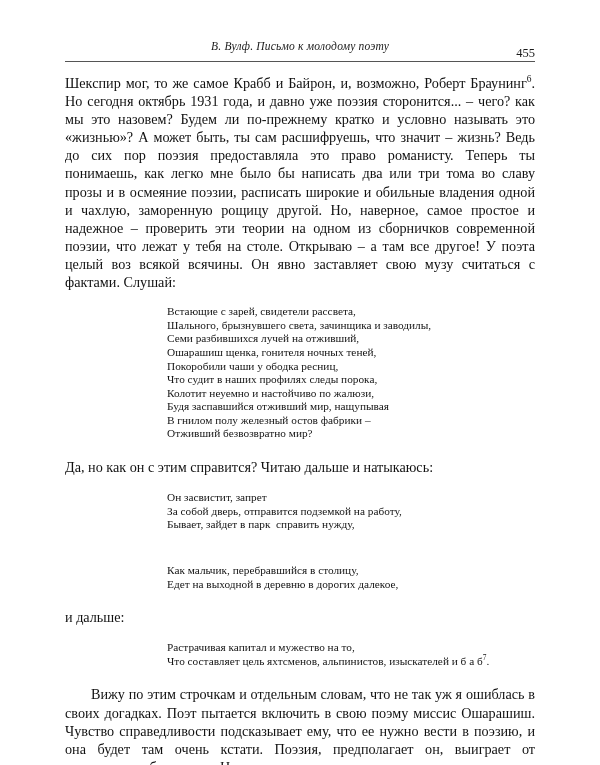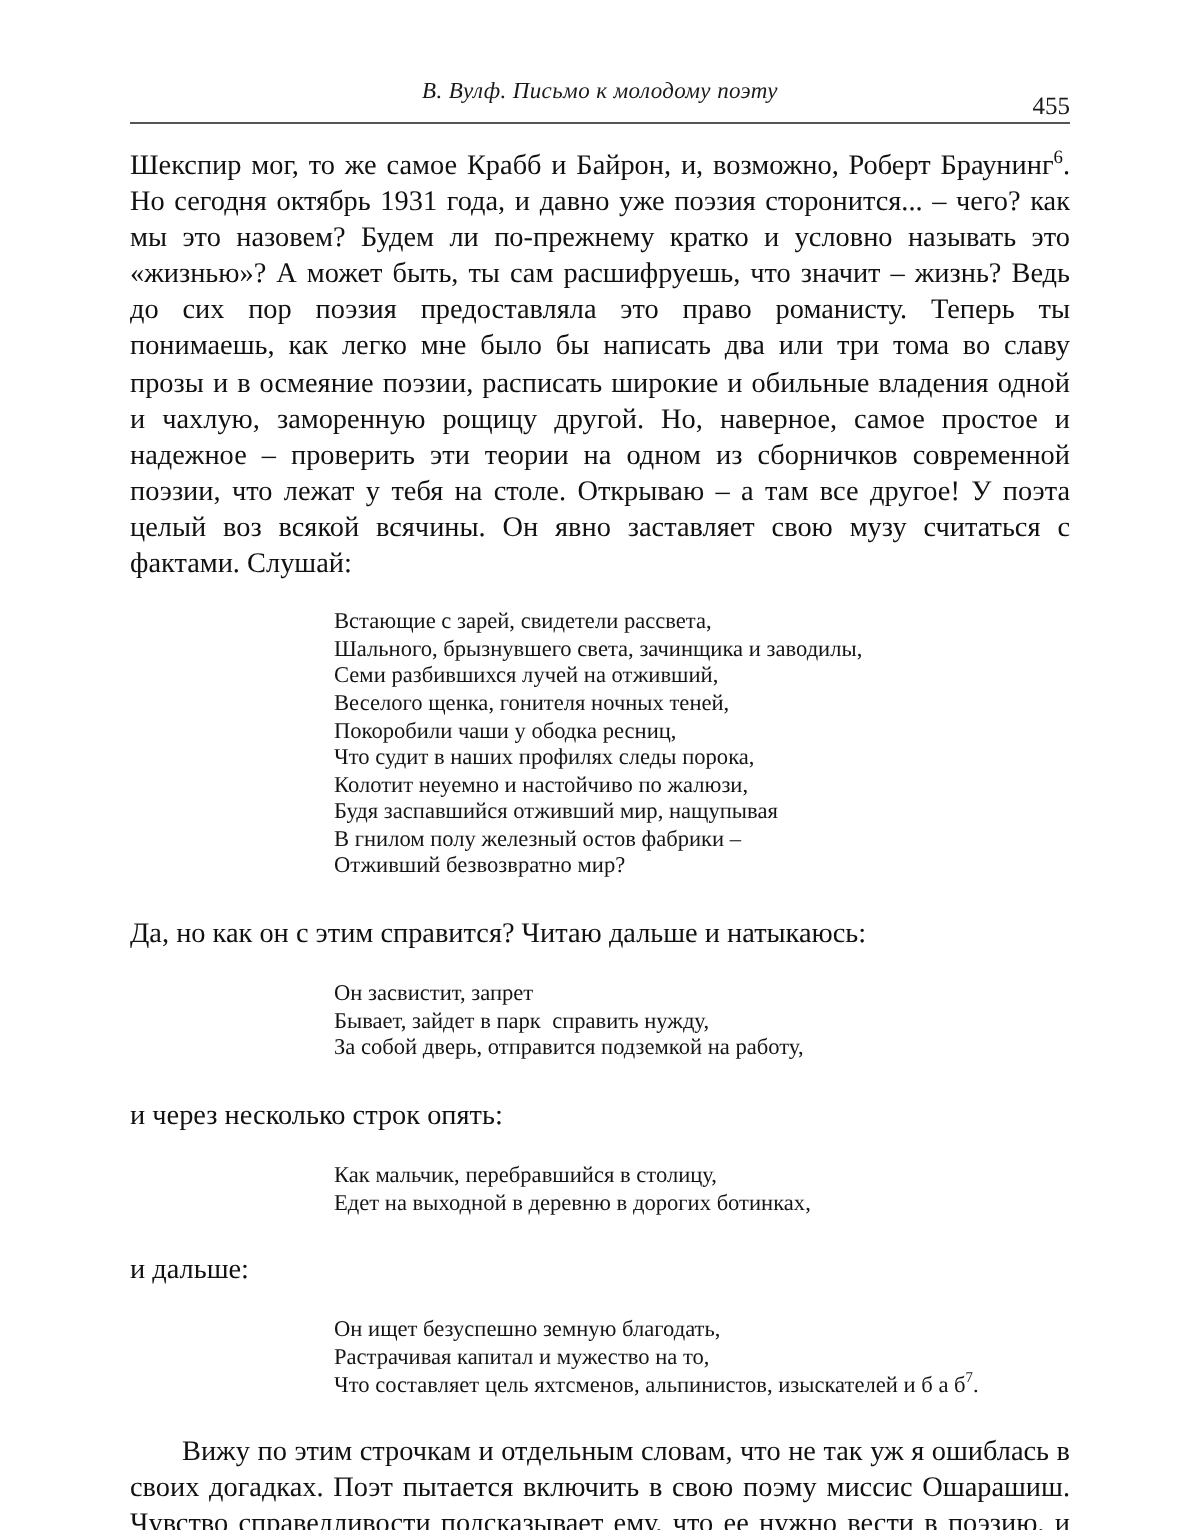--- a/index.html
+++ b/index.html
@@ -118,60 +118,58 @@
   <div class="content">
 
     <p class="prose"><span>Шекспир мог, то же самое Крабб и Байрон, и, возможно, Роберт Браунинг</span><sup>6</sup><span>. Но сегодня октябрь 1931 года, и давно уже поэзия сторонится... –  чего? как мы это назовем? Будем ли по-прежнему кратко и условно называть это «жизнью»? А может быть, ты сам расшифруешь, что значит – жизнь? Ведь до сих пор поэзия предоставляла это право романисту. Теперь ты понимаешь, как легко мне было бы написать два или три тома во славу прозы и в осмеяние поэзии, расписать широкие и обильные владения одной и чахлую, заморенную рощицу другой. Но, наверное, самое простое и надежное – проверить эти теории на одном из сборничков современной поэзии, что лежат у тебя на столе. Открываю – а там все другое! У поэта целый воз всякой всячины. Он явно заставляет свою музу считаться с фактами. Слушай:</span></p>
 
     <div class="sp-before-verse"></div>
 
     <div class="verse">
       <div class="line">Встающие с зарей, свидетели рассвета,</div>
       <div class="line">Шального, брызнувшего света, зачинщика и заводилы,</div>
       <div class="line">Семи разбившихся лучей на отживший,</div>
-      <div class="line">Веселого щенка, гонителя ночных теней,</div>
+      <div class="line">Ошарашиш щенка, гонителя ночных теней,</div>
       <div class="line">Покоробили чаши у ободка ресниц,</div>
       <div class="line">Что судит в наших профилях следы порока,</div>
       <div class="line">Колотит неуемно и настойчиво по жалюзи,</div>
       <div class="line">Будя заспавшийся отживший мир, нащупывая</div>
       <div class="line">В гнилом полу железный остов фабрики –</div>
       <div class="line">Отживший безвозвратно мир?</div>
     </div>
 
     <div class="sp-after-verse"></div>
 
     <p class="prose">Да, но как он с этим справится? Читаю дальше и натыкаюсь:</p>
 
     <div class="sp-small"></div>
 
     <div class="verse">
       <div class="line">Он засвистит, запрет</div>
+      <div class="line">За собой дверь, отправится подземкой на работу,</div>
       <div class="line">Бывает, зайдет в парк  справить нужду,</div>
-      <div class="line">За собой дверь, отправится подземкой на работу,</div>
     </div>
 
     <div class="sp-after-verse"></div>
 
-    <p class="prose">и через несколько строк опять:</p>
 
     <div class="sp-small"></div>
 
     <div class="verse">
       <div class="line">Как мальчик, перебравшийся в столицу,</div>
-      <div class="line">Едет на выходной в деревню в дорогих ботинках,</div>
+      <div class="line">Едет на выходной в деревню в дорогих далекое,</div>
     </div>
 
     <div class="sp-after-verse"></div>
 
     <p class="prose">и дальше:</p>
 
     <div class="sp-small"></div>
 
     <div class="verse">
-      <div class="line">Он ищет безуспешно земную благодать,</div>
       <div class="line">Растрачивая капитал и мужество на то,</div>
       <div class="line"><span>Что составляет цель яхтсменов, альпинистов, изыскателей и б а б</span><sup>7</sup><span>.</span></div>
     </div>
 
     <div class="sp-after-verse"></div>
 
     <p class="prose indent">Вижу по этим строчкам и отдельным словам, что не так уж я ошиблась в своих догадках. Поэт пытается включить в свою поэму миссис Ошарашиш. Чувство справедливости подсказывает ему, что ее нужно вести в поэзию, и она будет там очень кстати. Поэзия, предполагает он, выиграет от настоящего, обиходного. Но хотя попытка и делает ему честь, сомневаюсь в полной ее удаче. Я чувствую натяжку, сбой. Точно ударилась носком об угол шкафа. Покоробили ли меня сами слова? – спрашиваю себя. Едва ли. Произошел буквальный сбой. Поэт напрягся, пытаясь выразить нечто далекое от поэзии, и – не удержался, потерял равновесие! Я уверена, что он вновь попытается</p>
 
   </div>
 </div>

